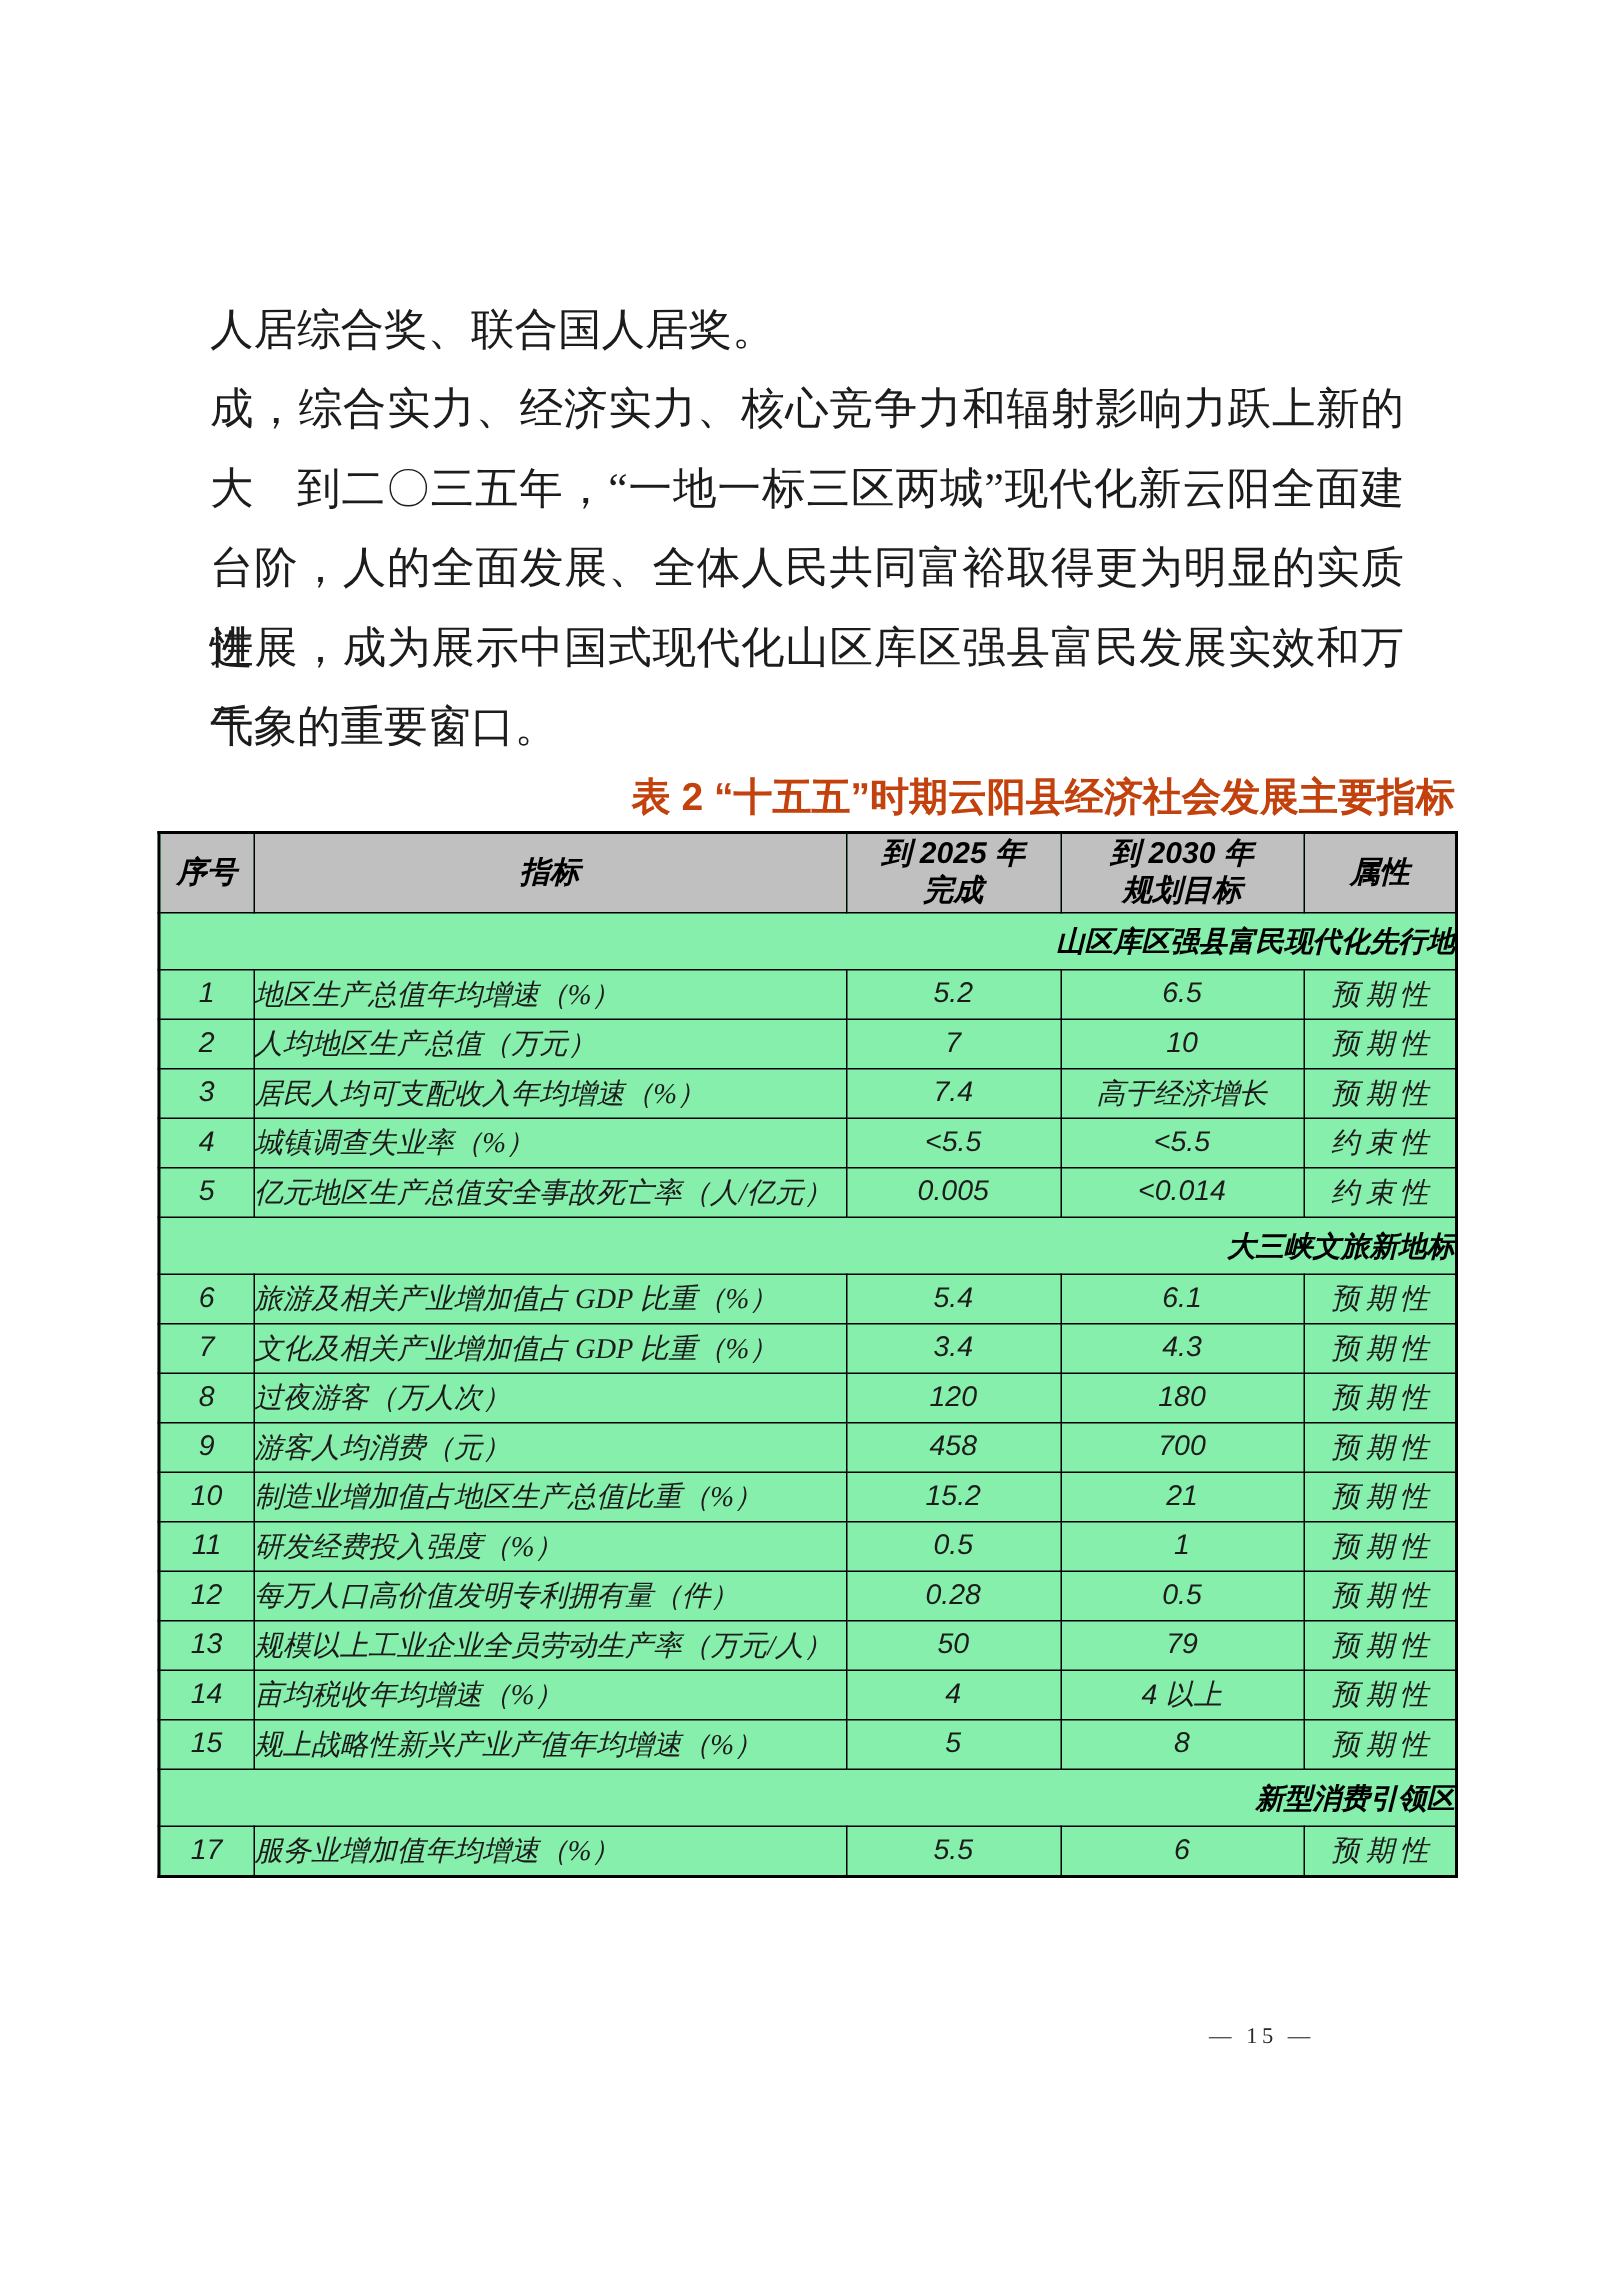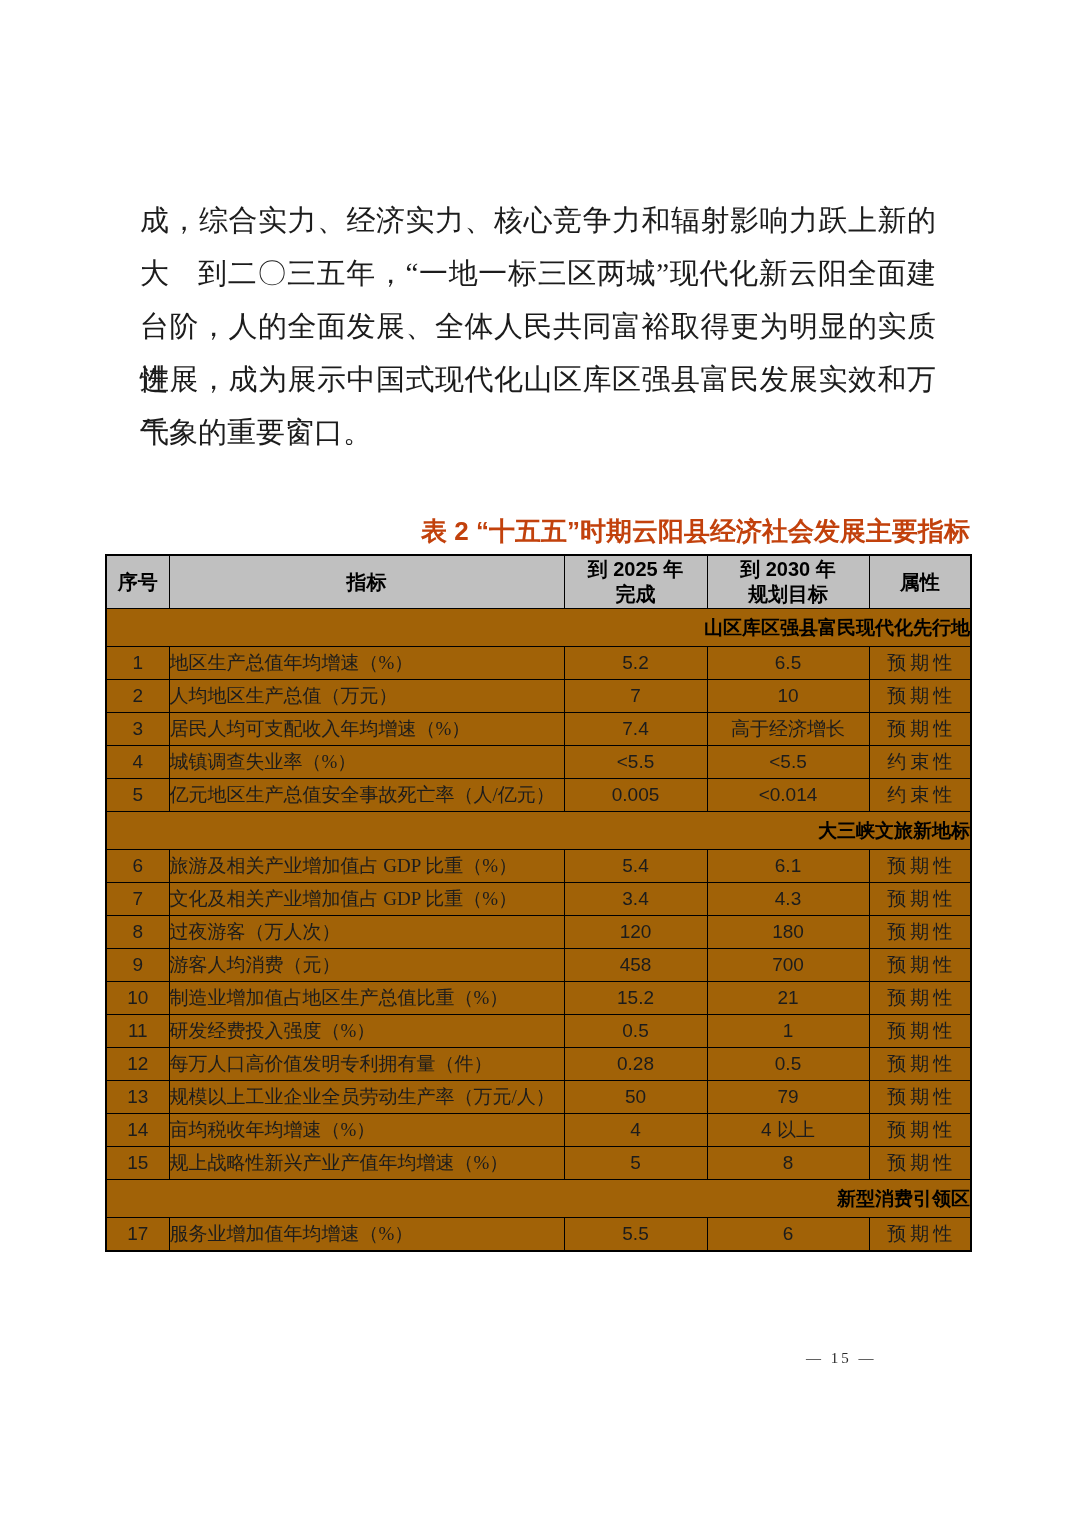--- a/index.html
+++ b/index.html
@@ -38,21 +38,22 @@
   }
 
   table.indicators {
     position: absolute;
     left: 105px;
     top: 554px;
     width: 865px;
     border-collapse: collapse;
     table-layout: fixed;
     border: 2px solid #000000;
-    background: #a16207;
+    background: #86efac;
+    font-style: italic;
   }
   table.indicators th, table.indicators td {
     border: 1px solid #000000;
     padding: 0;
     vertical-align: middle;
     overflow: hidden;
   }
   table.indicators thead th {
     background: #c0c0c0;
     font-family: "Liberation Sans", sans-serif;
@@ -106,20 +107,21 @@
     color: #2a2a2a;
     white-space: nowrap;
   }
 </style>
 </head>
 <body>
 
 <div class="page">
 
   <div class="body-text">
+      <div class="body-line">人居综合奖、联合国人居奖。</div>
       <div class="body-line fill">成，综合实力、经济实力、核心竞争力和辐射影响力跃上新的大</div>
       <div class="body-line fill indent">到二〇三五年，“一地一标三区两城”现代化新云阳全面建</div>
       <div class="body-line fill">台阶，人的全面发展、全体人民共同富裕取得更为明显的实质性</div>
       <div class="body-line fill">进展，成为展示中国式现代化山区库区强县富民发展实效和万千</div>
       <div class="body-line">气象的重要窗口。</div>
     </div>
 
   <div class="table-title">表 2  “十五五”时期云阳县经济社会发展主要指标</div>
 
   <table class="indicators">

